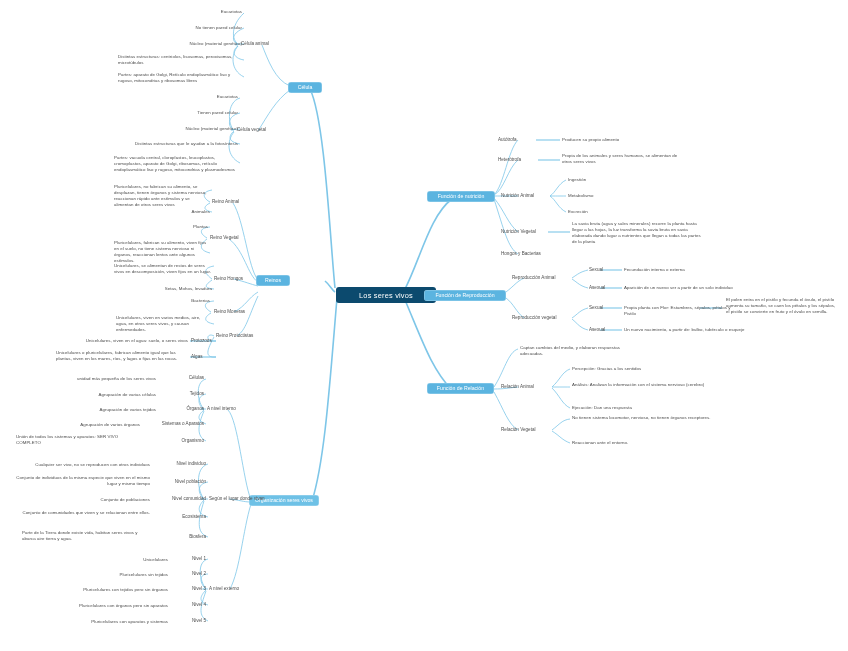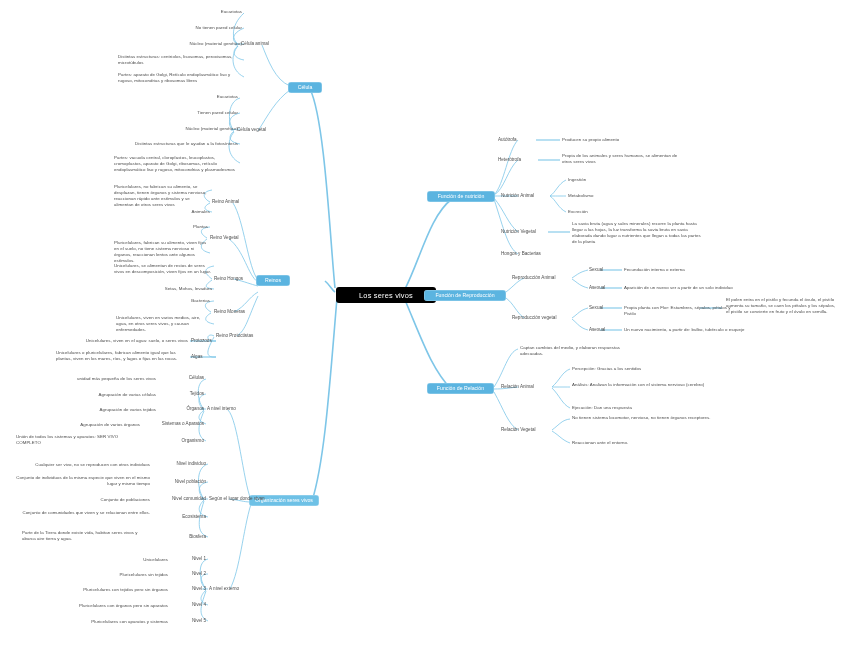--- a/index.html
+++ b/index.html
@@ -26,21 +26,21 @@
   
   .branch{
     background:#5bb4e0;color:#ffffff;border-radius:3px;
     font-size:5.2px;line-height:9px;height:11px;
     display:flex;align-items:center;justify-content:center;
     padding:0 5px;white-space:nowrap;
     box-shadow:0 0 0 0.5px rgba(255,255,255,.4) inset;
   }
   .branch.pale{background:#6ec1e6;}
   .center{
-    background:#000000;color:#ffffff;border-radius:3px;
+    background:#0c4a6e;color:#ffffff;border-radius:3px;
     font-size:7.4px;height:16px;width:100px;
     display:flex;align-items:center;justify-content:center;
     white-space:nowrap;letter-spacing:.2px;
   }
 </style>
 </head>
 <body>
 
 <div id="canvas">
 

